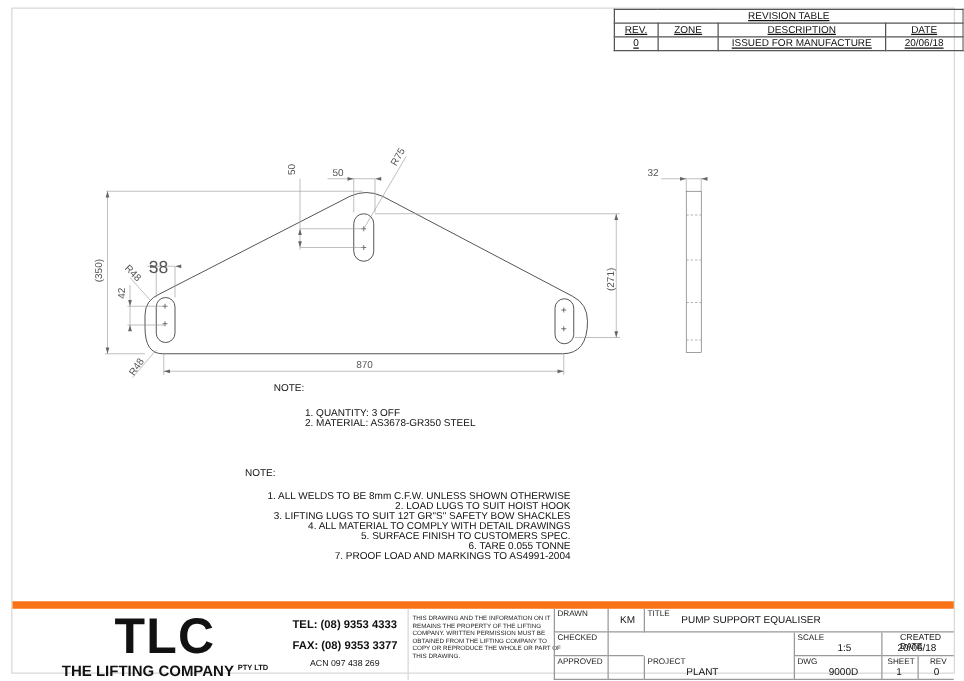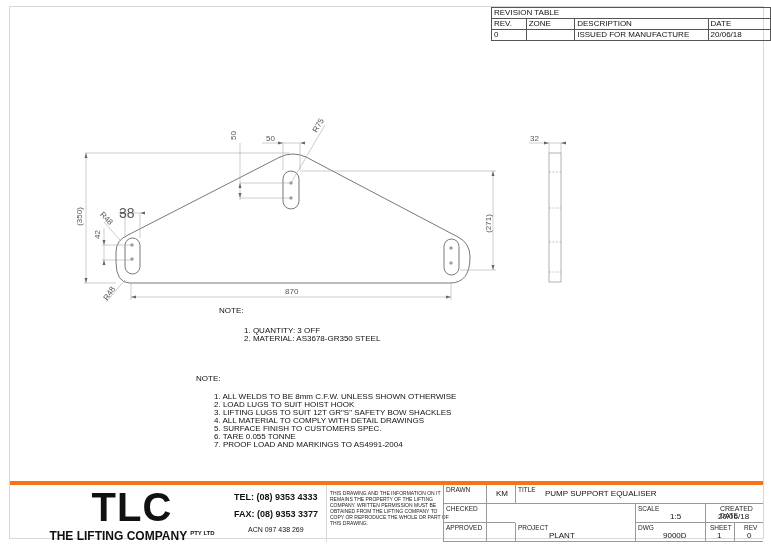--- a/index.html
+++ b/index.html
@@ -2,28 +2,28 @@
 <html><head>
 <meta charset="utf-8">
 <style>
   html, body { margin: 0; padding: 0; background: #ffffff; }
   body { width: 771px; height: 545px; position: relative; overflow: hidden;
          font-family: "Liberation Sans", sans-serif; color: #111; }
   .frame { position: absolute; left: 9px; top: 6px; width: 755px; height: 533px;
            border: 1px solid #d8d8d8; box-sizing: border-box; }
   .rev-table { position: absolute; left: 491px; top: 7px; border-collapse: collapse;
                font-size: 8px; }
-  .rev-table td { border: 1px solid #555; padding: 0 2px; height: 10px; line-height: 10px; }
+  .rev-table td { border: 1px solid #555; text-align: center; padding: 0 2px; height: 10px; line-height: 10px; text-decoration: underline; }
   svg.drawing { position: absolute; left: 0; top: 0; }
   .note1 { position: absolute; left: 219px; top: 307px; font-size: 8px; line-height: 8px; }
   .note1 .items { padding-left: 25px; margin-top: 12px; }
   .note2 { position: absolute; left: 196px; top: 375px; font-size: 8px; line-height: 8px; }
-  .note2 .items { margin-top: 10px; padding-left: 18px; }
+  .note2 .items { margin-top: 10px; padding-left: 18px; text-align: right; }
   .titleblock { position: absolute; left: 10px; top: 481px; width: 753px; height: 57px;
-                border-top: 4px solid #f97316; }
+                border-top: 6px solid #f97316; }
   .logo { position: absolute; left: 22px; top: 0px; width: 200px; height: 57px; text-align: center; }
   .logo .big { font-size: 40px; font-weight: bold; letter-spacing: 1px; line-height: 40px; margin-top: 2px; }
   .logo .sub { font-size: 12px; font-weight: bold; line-height: 13px; white-space: nowrap; }
   .logo .sub sup { font-size: 6px; vertical-align: 5px; margin-left: 3px; }
   .contact { position: absolute; left: 224px; top: 5px; width: 92px; font-size: 9px; font-weight: bold; }
   .contact .tel { position: absolute; top: 2px; left: 0; white-space: nowrap; }
   .contact .fax { position: absolute; top: 19px; left: 0; white-space: nowrap; }
   .contact .acn { position: absolute; top: 36px; left: 14px; font-weight: normal; font-size: 7px; white-space: nowrap; }
   .vsep { position: absolute; top: 0; height: 57px; width: 0; border-left: 1px solid #d8d8d8; }
   .legal { position: absolute; left: 320px; top: 5px; width: 120px; font-size: 5px; line-height: 6px; color: #222; }
@@ -152,21 +152,21 @@
 <div style="position:absolute;left:70px;top:212px;font-size:8px;color:#555;transform:rotate(-90deg);transform-origin:center;">(350)</div>
 <div style="position:absolute;left:285px;top:287px;font-size:8px;color:#555;">870</div>
 <div style="position:absolute;left:479px;top:219px;font-size:8px;color:#555;transform:rotate(-90deg);">(271)</div>
 <div style="position:absolute;left:229px;top:131px;font-size:8px;color:#555;transform:rotate(-90deg);">50</div>
 <div style="position:absolute;left:266px;top:134px;font-size:8px;color:#555;">50</div>
 <div style="position:absolute;left:311px;top:121px;font-size:8px;color:#555;transform:rotate(-60deg);">R75</div>
 <div style="position:absolute;left:99px;top:214px;font-size:8px;color:#555;transform:rotate(45deg);">R48</div>
 <div style="position:absolute;left:102px;top:289px;font-size:8px;color:#555;transform:rotate(-55deg);">R48</div>
 <div style="position:absolute;left:119px;top:205px;font-size:14px;color:#555;">38</div>
 <div style="position:absolute;left:93px;top:230px;font-size:8px;color:#555;transform:rotate(-90deg);">42</div>
-<div style="position:absolute;left:530px;top:134px;font-size:8px;color:#555;">32</div>
+<div style="position:absolute;left:518px;top:134px;font-size:8px;color:#555;">32</div>
 
 <div class="note1">
   <div>NOTE:</div>
   <div class="items">
     <div>1. QUANTITY:  3 OFF</div>
     <div>2. MATERIAL:  AS3678-GR350 STEEL</div>
   </div>
 </div>
 
 <div class="note2">

